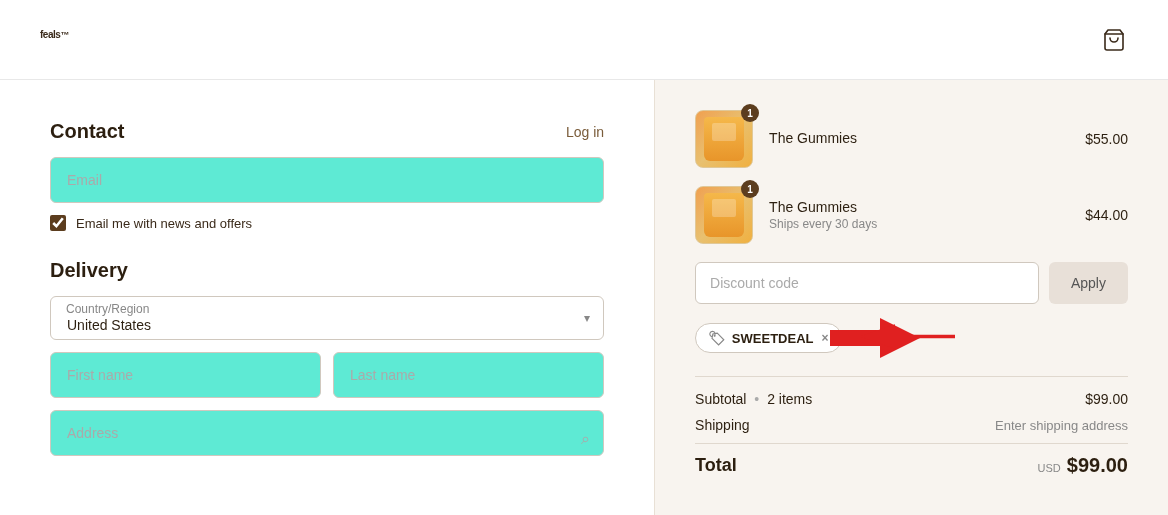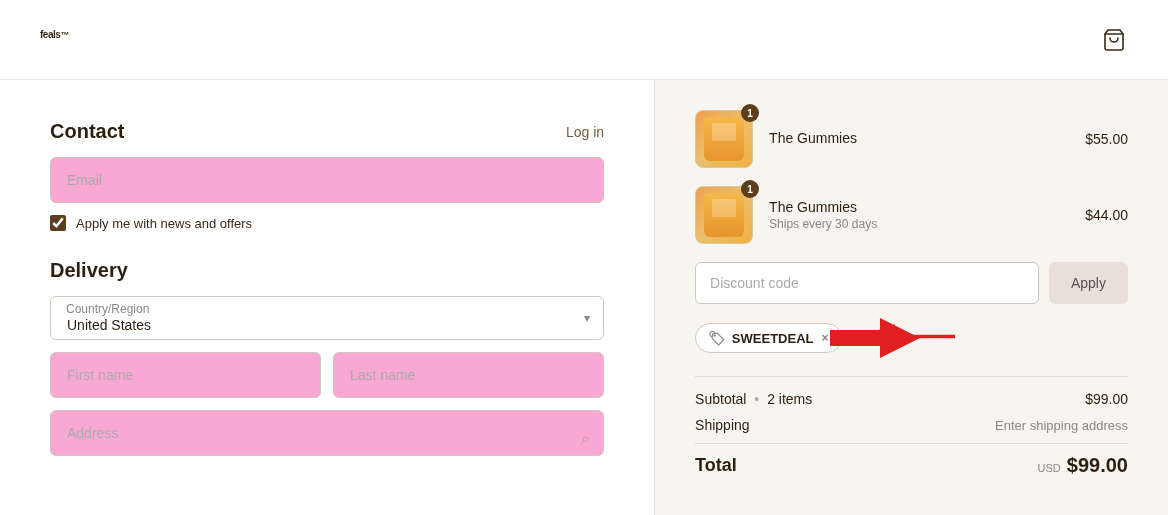--- a/index.html
+++ b/index.html
@@ -75,21 +75,21 @@
       font-size: 14px;
     }
 
     .form-input {
       width: 100%;
       padding: 14px 16px;
       border: 1px solid #d0c8be;
       border-radius: 6px;
       font-size: 14px;
       color: #555;
-      background: #f9a8d4;
+      background: #5eead4;
       outline: none;
       margin-bottom: 12px;
     }
     .form-input::placeholder { color: #aaa; }
 
     .checkbox-row {
       display: flex;
       align-items: center;
       gap: 10px;
       margin-bottom: 6px;
@@ -390,21 +390,21 @@
   <div class="left-panel">
 
     
     <div class="section-header">
       <h2 class="section-title">Contact</h2>
       <a href="#" class="log-in-link">Log in</a>
     </div>
     <input class="form-input" type="email" placeholder="Email" style="">
     <div class="checkbox-row">
       <input type="checkbox" id="newsletter" checked="" style="">
-      <label for="newsletter" class="checkbox-label">Apply me with news and offers</label>
+      <label for="newsletter" class="checkbox-label">Email me with news and offers</label>
     </div>
 
     
     <div class="delivery-section">
       <div class="section-header">
         <h2 class="section-title">Delivery</h2>
       </div>
 
       <div class="select-wrap select-with-label">
         <span class="select-label">Country/Region</span>

